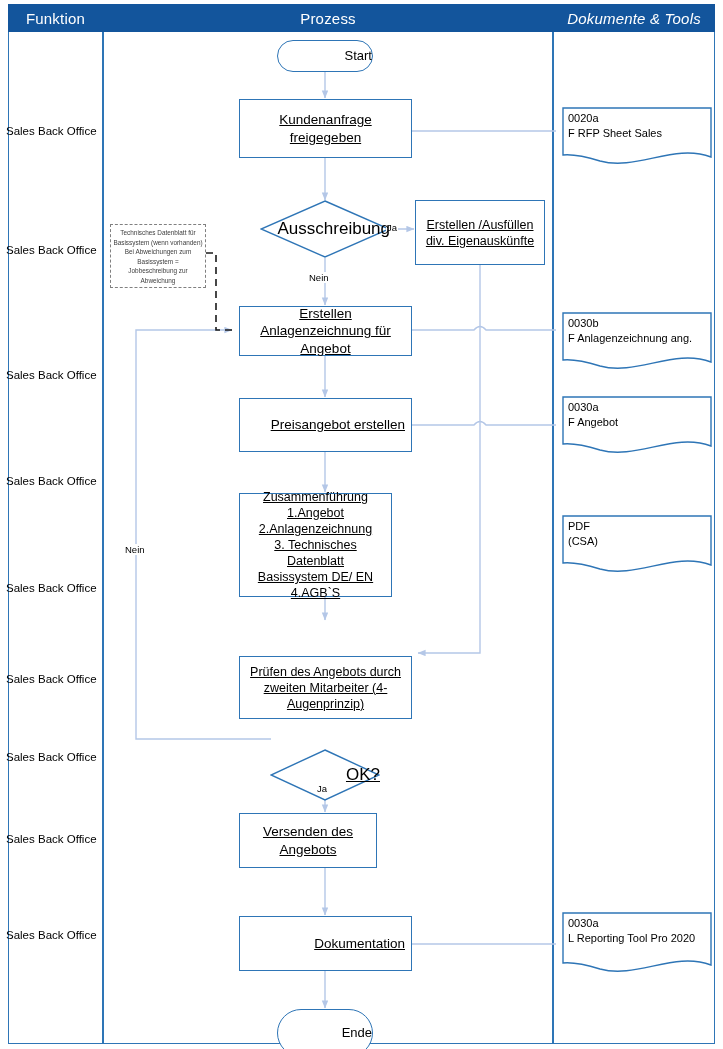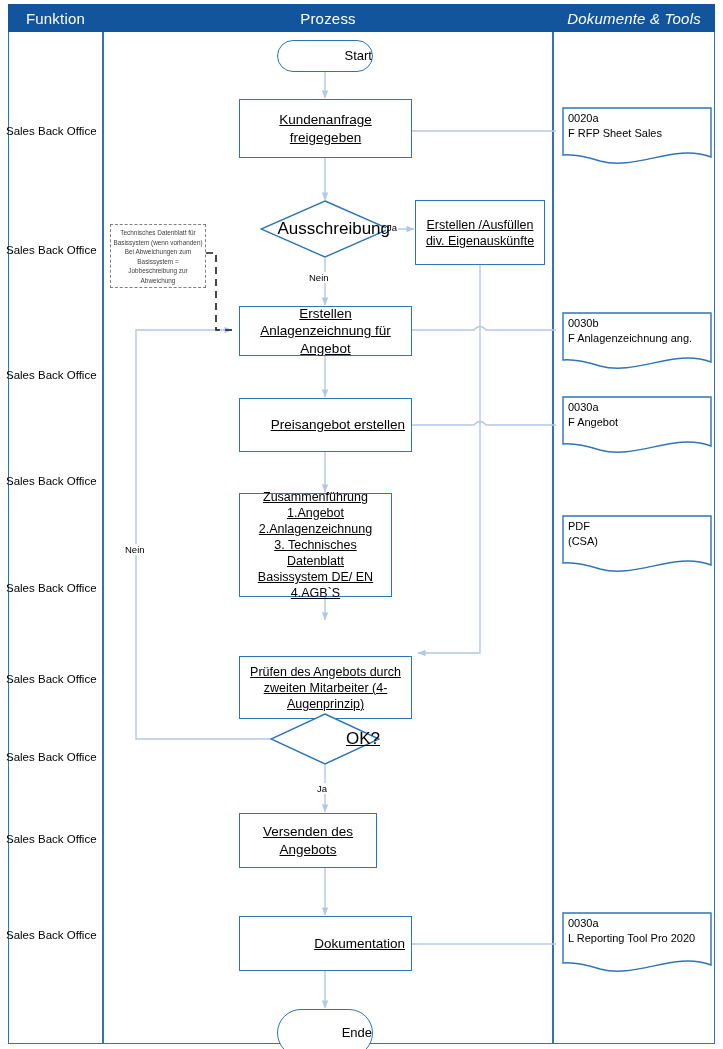--- a/index.html
+++ b/index.html
@@ -234,21 +234,21 @@
 2.Anlagenzeichnung
 3. Technisches Datenblatt
 Basissystem DE/ EN
 4.AGB`S</span>
   </div>
 
   <div class="node process small" style="left:239px;top:621px;width:173px;height:63px;margin-top:35px;">
     <span>Prüfen des Angebots durch zweiten Mitarbeiter (4-Augenprinzip)</span>
   </div>
 
-  <div class="node decision" style="left:270px;top:713px;width:110px;height:52px;text-decoration:underline;">
+  <div class="node decision" style="left:270px;top:749px;width:110px;height:52px;text-decoration:underline;">
     <svg width="110" height="52" viewBox="0 0 110 52" xmlns="http://www.w3.org/2000/svg">
       <polygon points="55,1 109,26 55,51 1,26" fill="#ffffff" stroke="#2E75B6" stroke-width="1.4"></polygon>
     </svg>
     <span class="dtext">OK?</span>
   </div>
 
   <div class="node process" style="left:239px;top:813px;width:138px;height:55px;">
     <span>Versenden des Angebots</span>
   </div>
 

